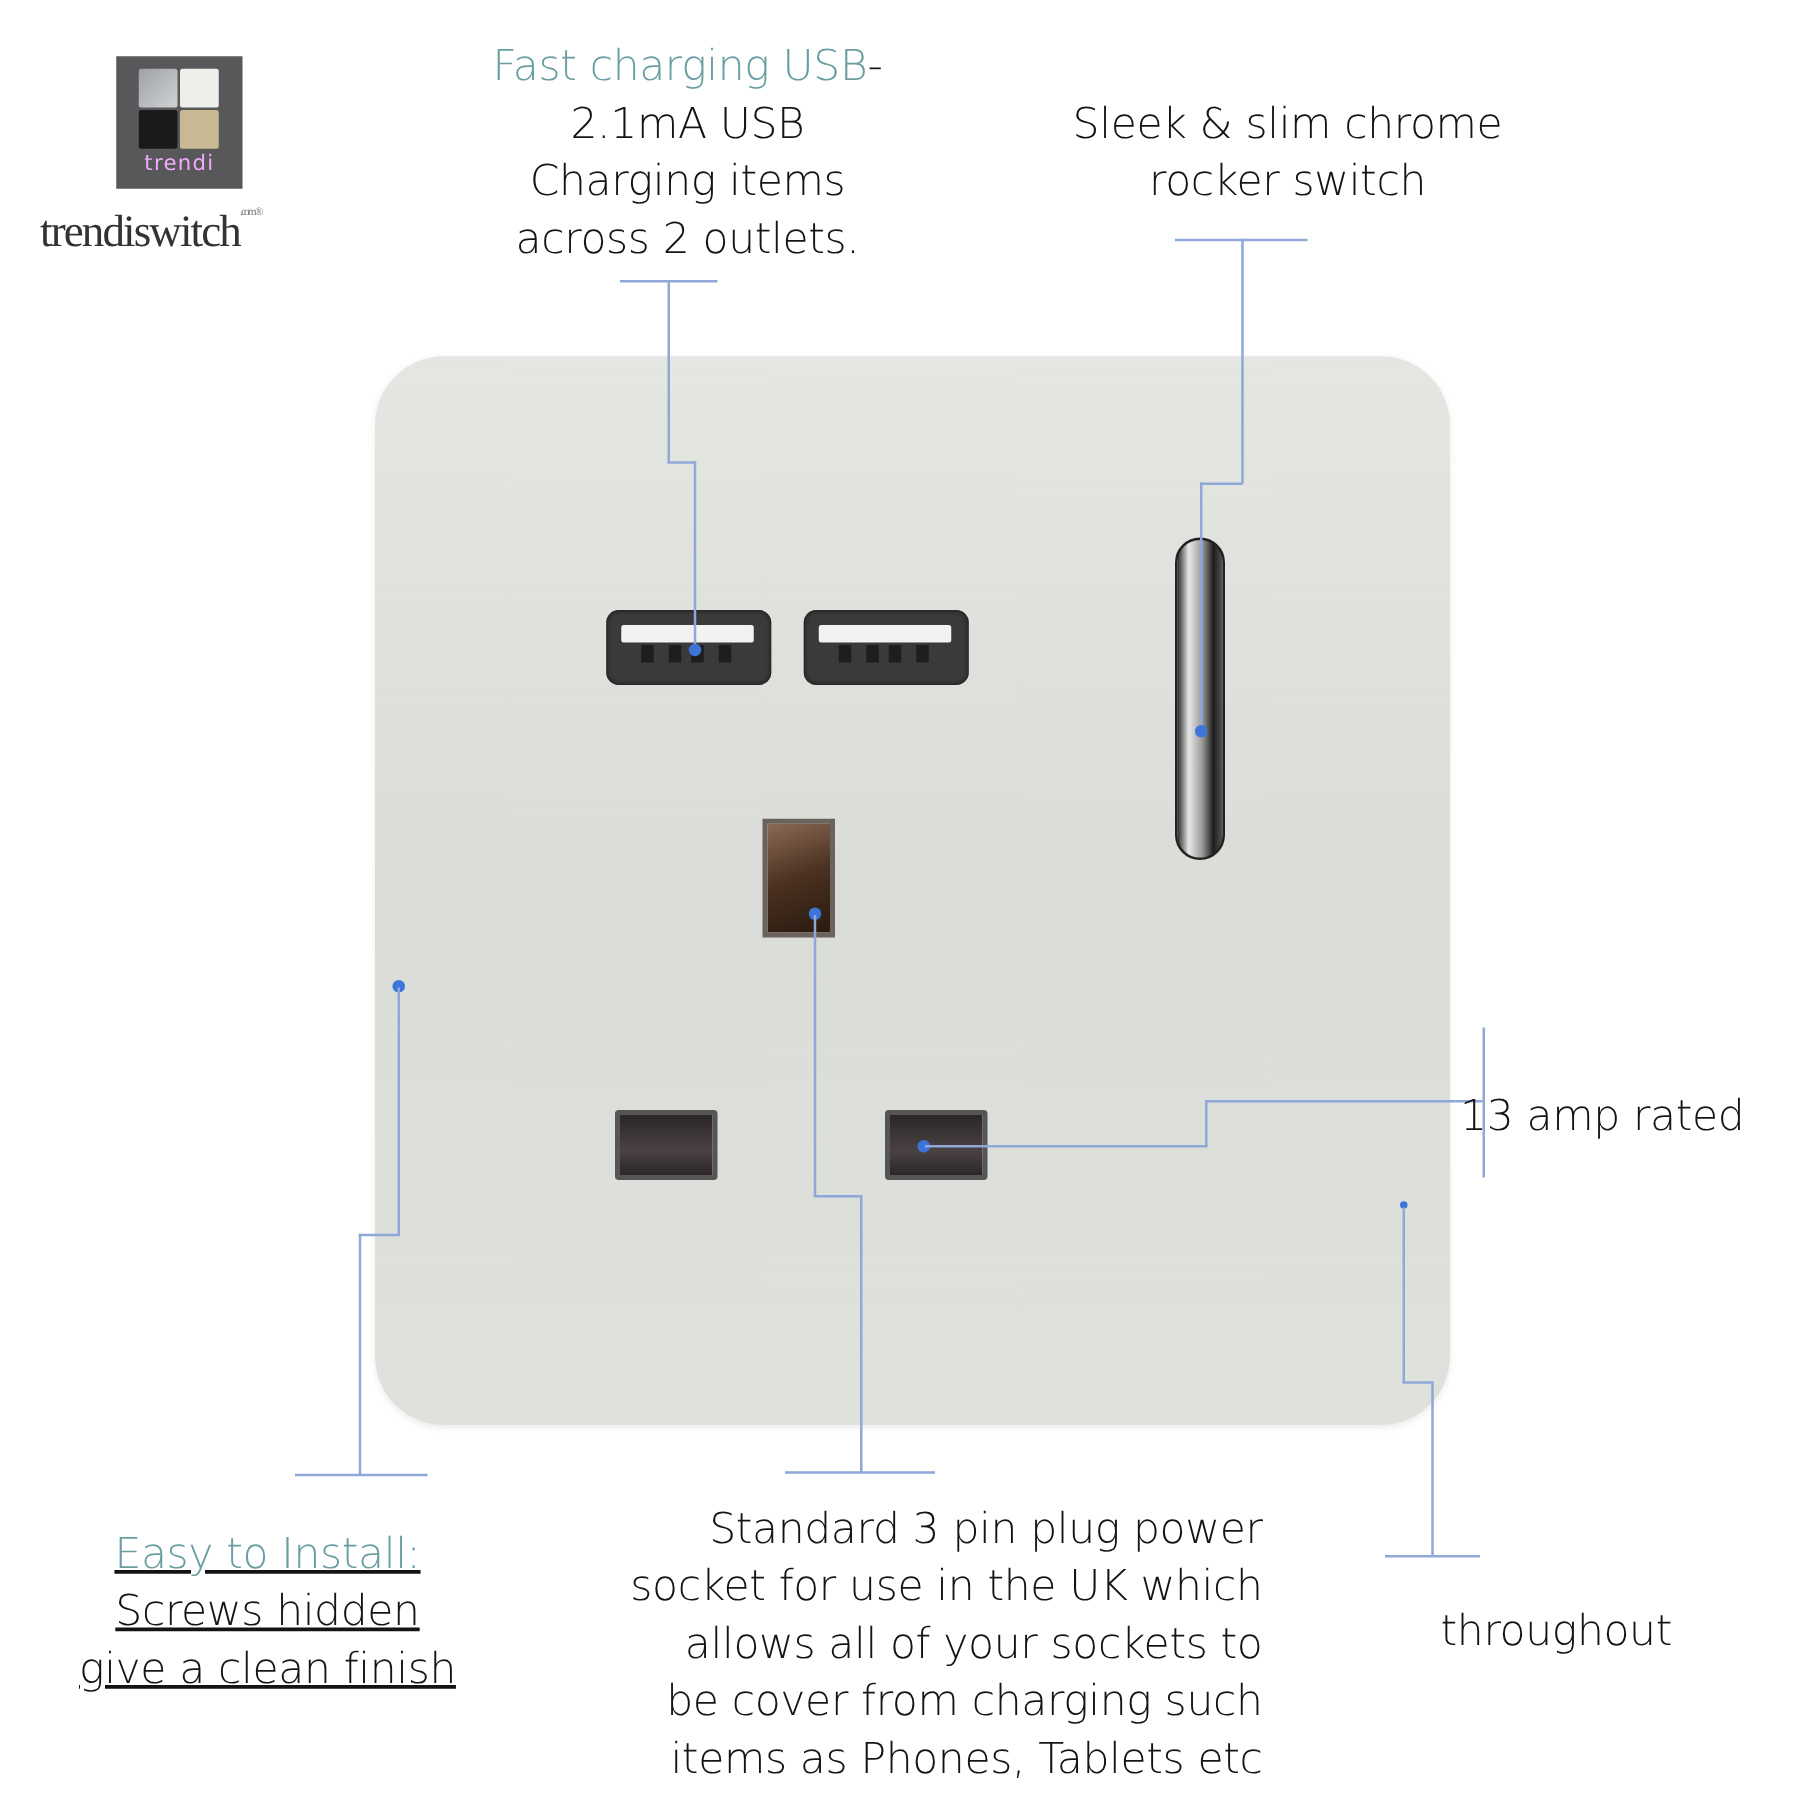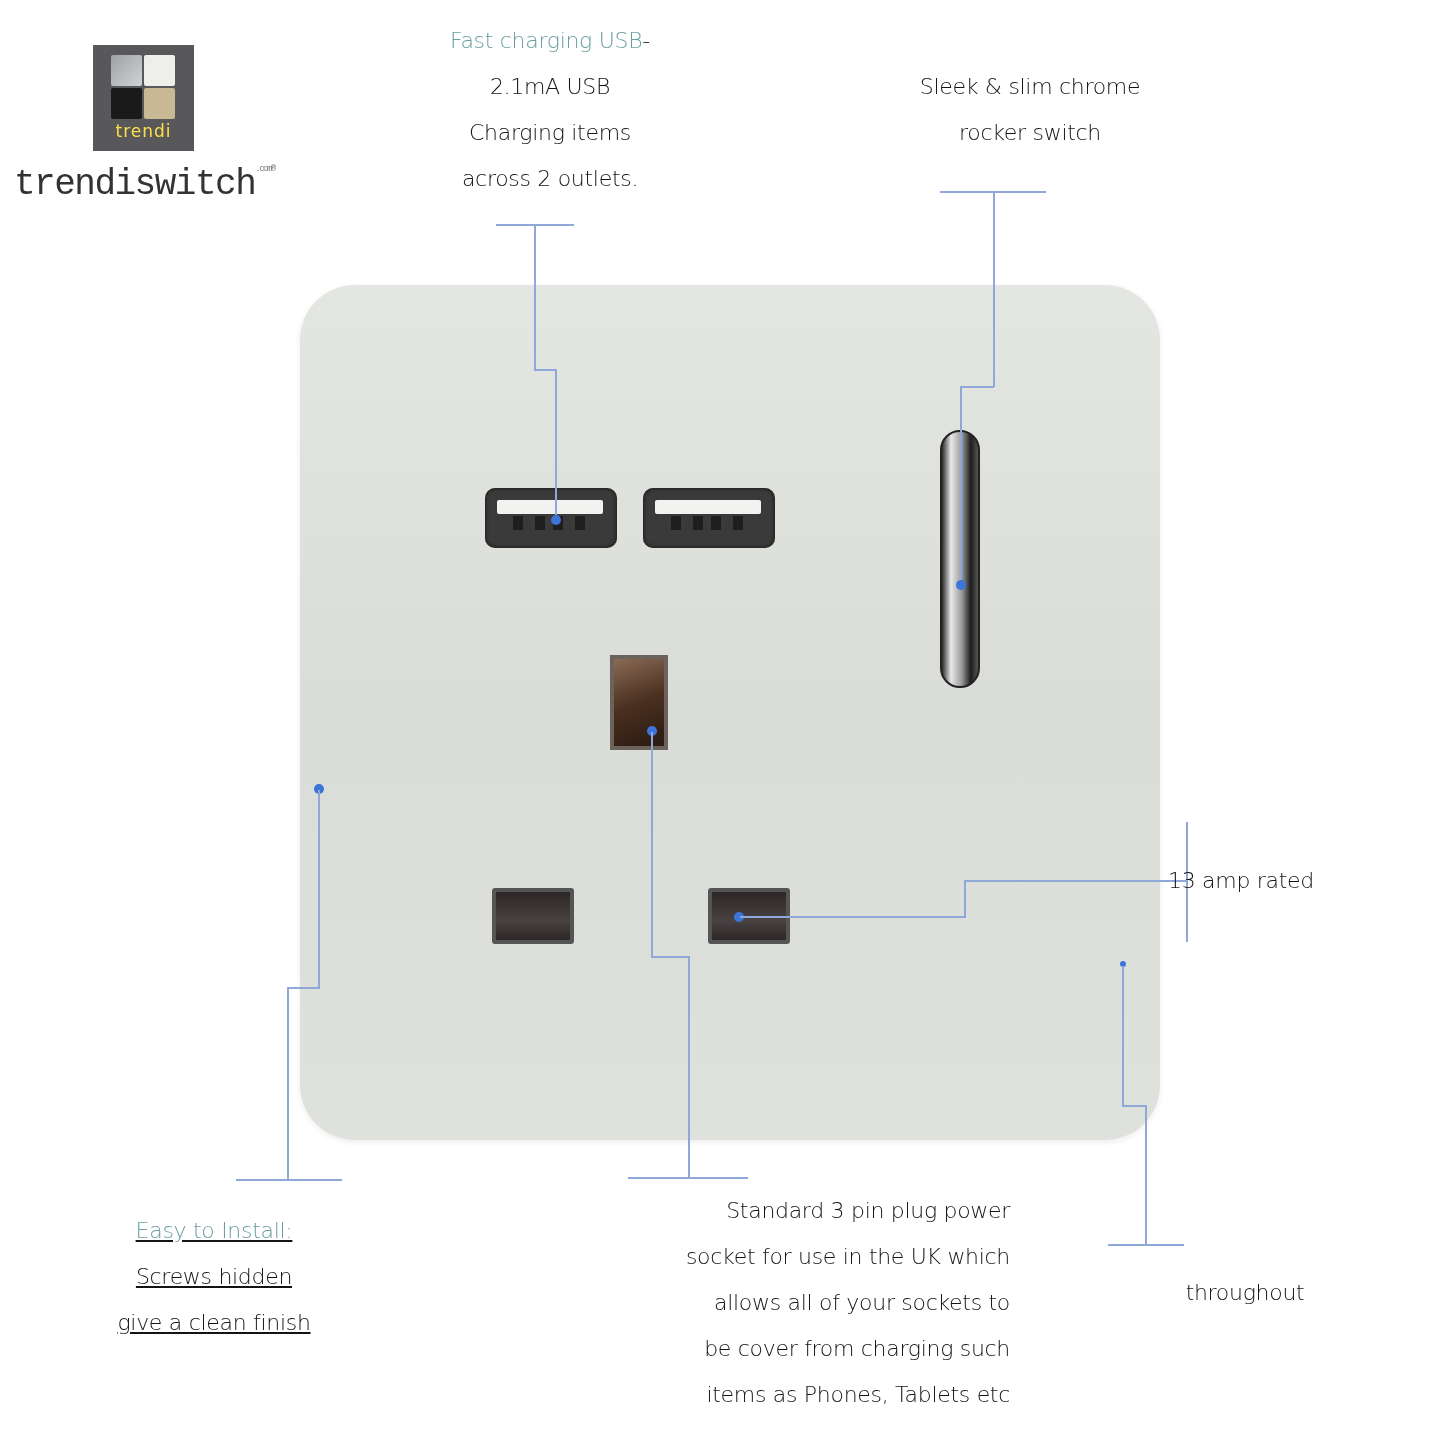--- a/index.html
+++ b/index.html
@@ -1,28 +1,28 @@
 <!DOCTYPE html>
 <html><head>
 <meta charset="utf-8">
 <style>
   html, body { margin: 0; padding: 0; background: #ffffff; }
   body { width: 1445px; height: 1445px; position: relative; overflow: hidden;
          font-family: "DejaVu Sans", sans-serif; color: #111; }
   .abs { position: absolute; }
-  .callout { position: absolute; text-align: center; font-size: 22px; line-height: 46px;
-             font-weight: 300; color: #141414; letter-spacing: -0.3px; }
+  .callout { position: absolute; text-align: center; font-size: 34px; line-height: 46px;
+             font-weight: 300; color: #141414; letter-spacing: -0.3px; margin-top: 12px; }
   .accent { color: #6a9ea0; }
   
   .logo-box { left: 93px; top: 45px; width: 101px; height: 106px; background: #58585a; }
   .logo-tile { position: absolute; width: 31px; height: 31px; border-radius: 2px; }
   .logo-word { position: absolute; left: 0; width: 101px; top: 76px; text-align: center;
-               font-size: 17px; color: #fde047; letter-spacing: 1px; }
-  .brand { left: 14px; top: 164px; font-size: 36px; font-weight: 300; color: #333;
-           letter-spacing: -1.5px; font-family: Liberation Mono, monospace; }
+               font-size: 17px; color: #f0abfc; letter-spacing: 1px; }
+  .brand { left: 32px; top: 164px; font-size: 36px; font-weight: 300; color: #333;
+           letter-spacing: -1.5px; font-family: Liberation Serif, serif; }
   .brand-reg { font-size: 9px; vertical-align: top; color: #777; }
   
   .plate { left: 300px; top: 285px; width: 860px; height: 855px; border-radius: 55px;
            background: linear-gradient(180deg, #e4e6e2 0%, #dadcd7 50%, #dfe1dc 100%);
            box-shadow: 0 2px 6px rgba(0,0,0,0.08); }
   .usb { position: absolute; width: 132px; height: 60px; border-radius: 10px;
          background: #3a3a3a; box-shadow: inset 0 0 4px #111; }
   .usb-tongue { position: absolute; left: 12px; top: 12px; width: 106px; height: 14px;
                 background: #f2f2f0; border-radius: 2px; }
   .usb-pin { position: absolute; top: 28px; width: 10px; height: 14px; background: #1e1e1e; }

